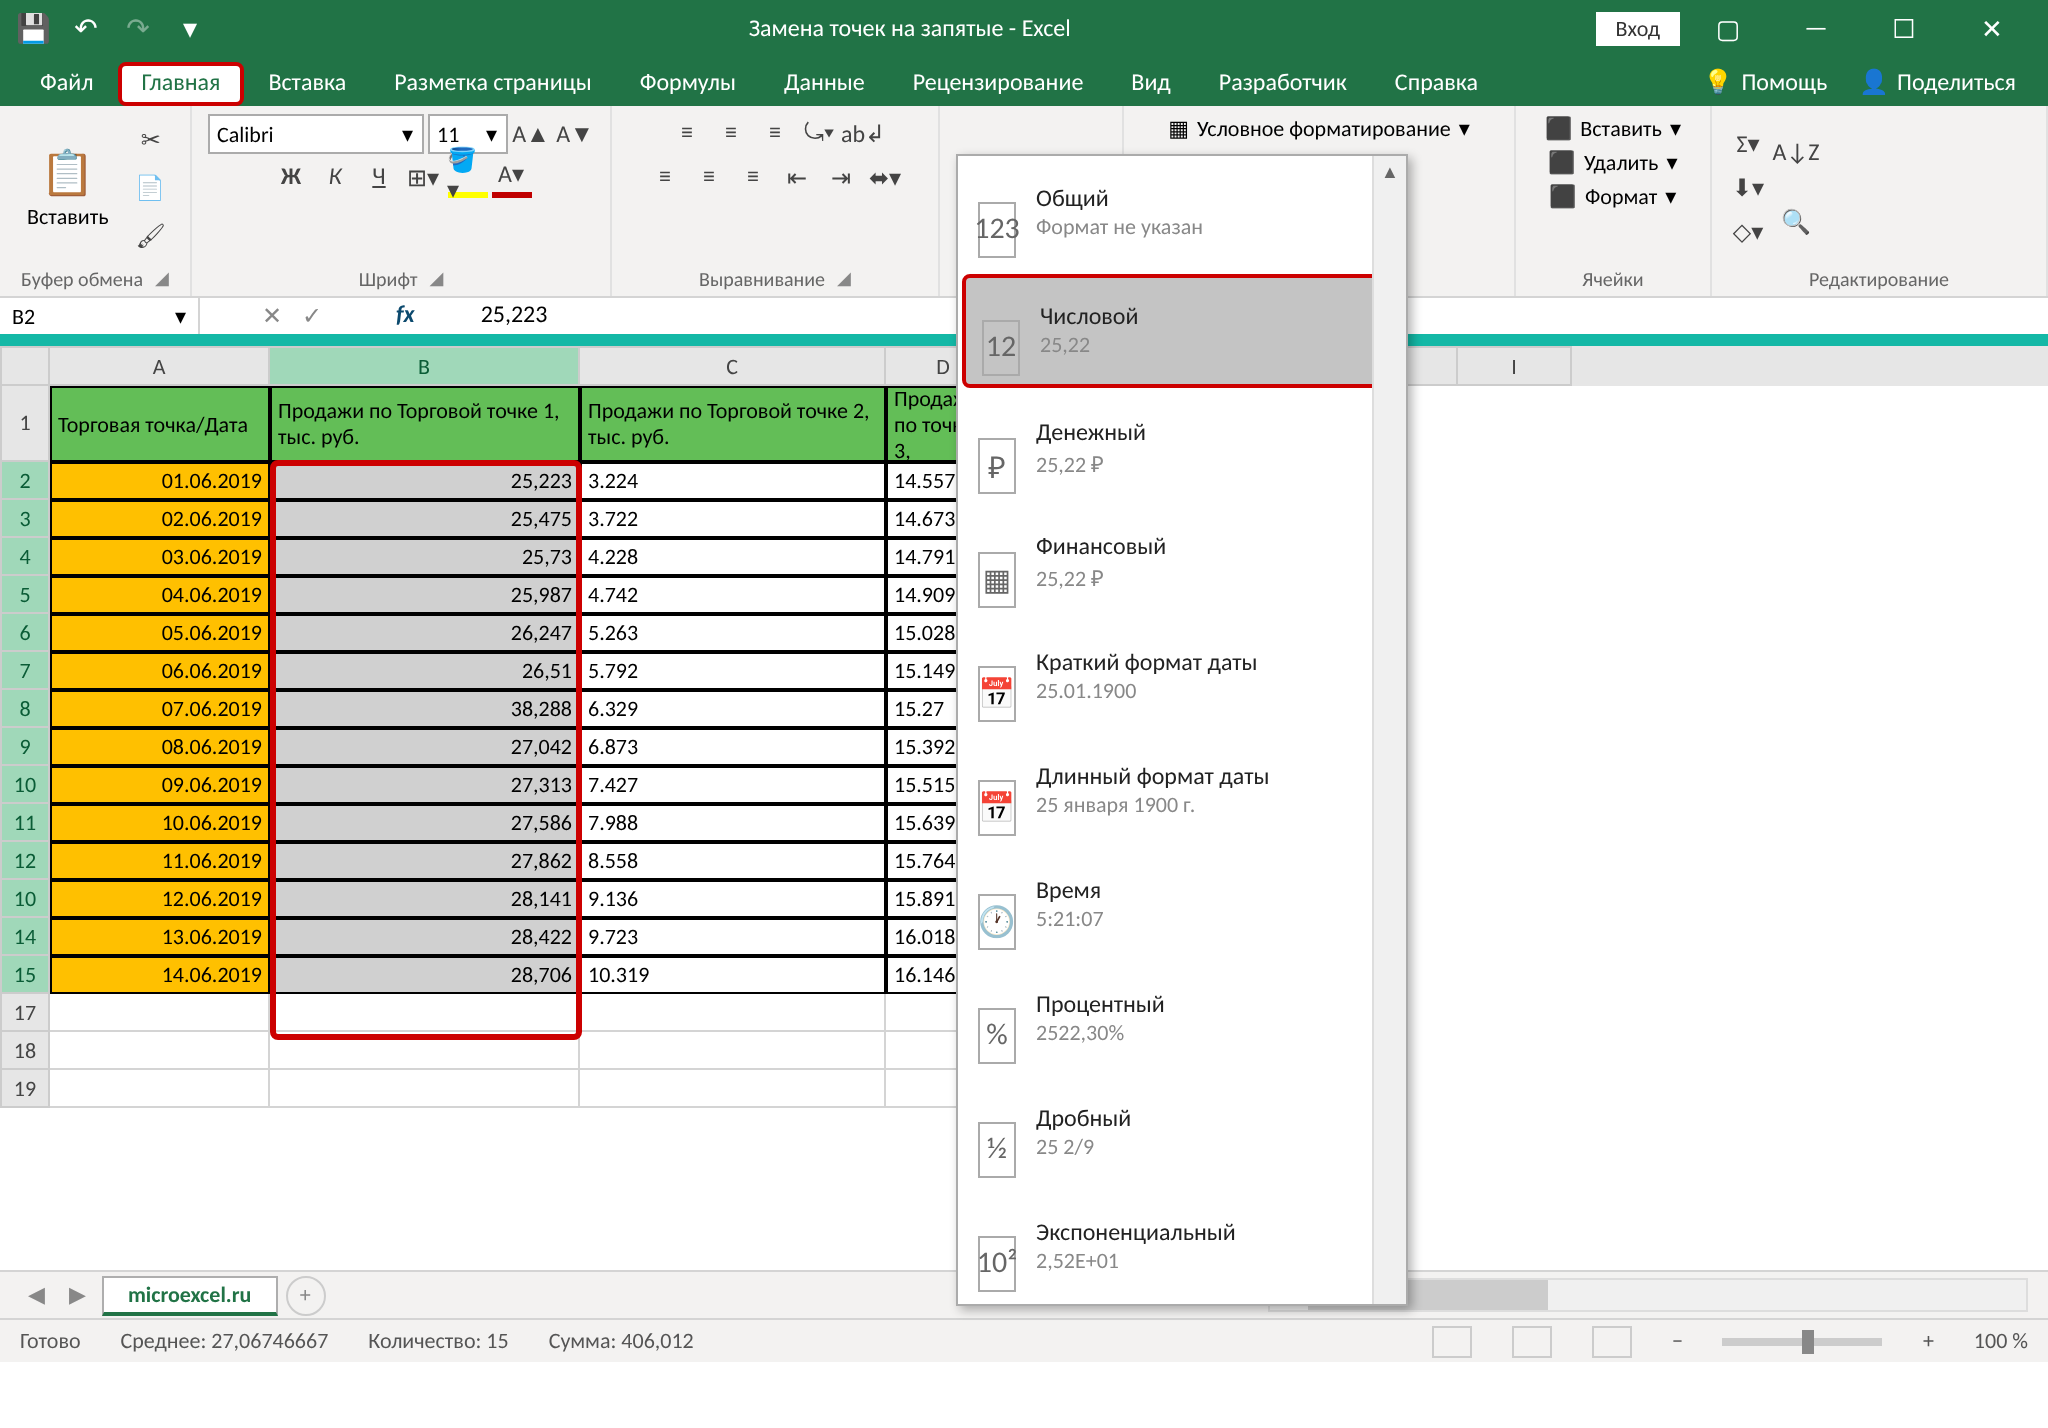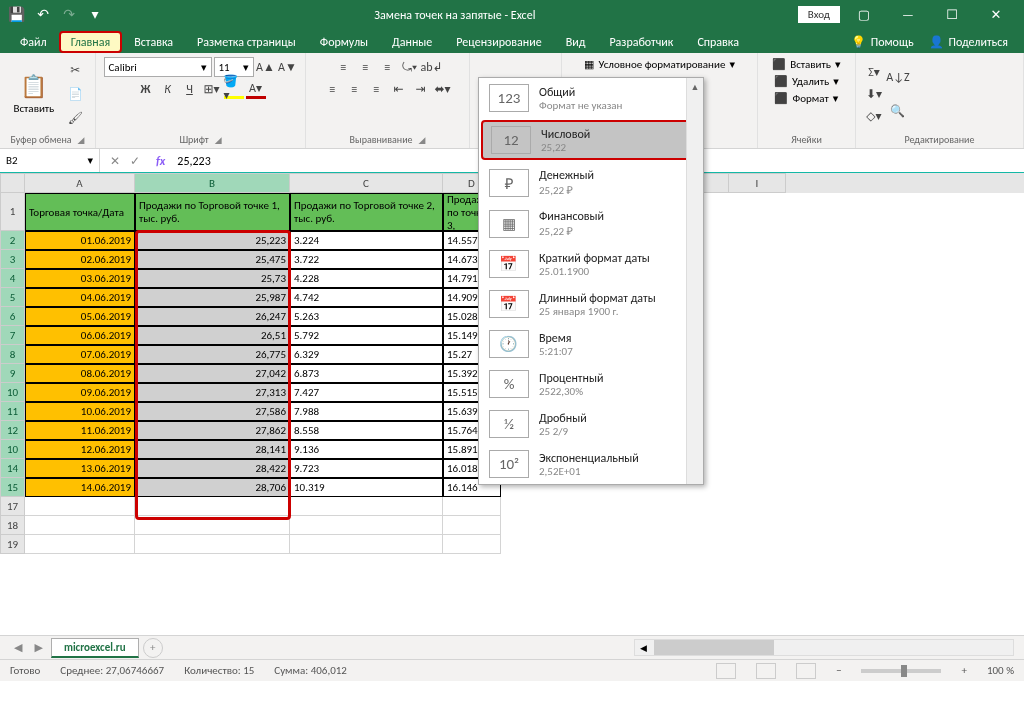--- a/index.html
+++ b/index.html
@@ -9,21 +9,21 @@
 .qa-toolbar { display: flex; align-items: center; gap: 4px; padding: 0 6px; }
 .qa-btn { width: 22px; height: 22px; display: flex; align-items: center; justify-content: center; color: #fff; font-size: 14px; }
 .qa-btn.disabled { opacity: 0.4; }
 .title-center { flex: 1; text-align: center; font-size: 12px; }
 .title-right { display: flex; align-items: center; gap: 4px; padding-right: 8px; }
 .login-btn { background: #fff; color: #333; padding: 2px 10px; font-size: 11px; }
 .win-btn { width: 40px; height: 29px; display: flex; align-items: center; justify-content: center; font-size: 13px; }
 
 .ribbon-tabs { height: 24px; background: #217346; display: flex; color: #fff; font-size: 12px; padding: 0 8px; align-items: flex-end; }
 .rtab { padding: 4px 12px; cursor: pointer; }
-.rtab.active { background: #fef9c3; color: #217346; margin-top: 12px; }
+.rtab.active { background: #ffffff; color: #217346; margin-top: 12px; }
 .rtab.highlighted { border: 2px solid #c00; border-radius: 4px; padding: 2px 10px; }
 .ribbon-tabs .spacer { flex: 1; }
 .rtab-right { padding: 4px 8px; display: flex; align-items: center; gap: 4px; }
 
 .ribbon { height: 96px; background: #f3f2f1; border-bottom: 1px solid #d4d4d4; display: flex; }
 .rgroup { border-right: 1px solid #e1e1e1; padding: 4px 8px 2px; display: flex; flex-direction: column; justify-content: space-between; }
 .rgroup-content { display: flex; gap: 4px; flex: 1; align-items: center; }
 .rgroup-label { text-align: center; font-size: 10px; color: #666; padding-top: 2px; display: flex; justify-content: center; align-items: center; gap: 6px; }
 .rgroup-label .launcher { font-size: 9px; color: #888; cursor: pointer; }
 .rbtn { padding: 2px 4px; min-width: 18px; height: 22px; display: flex; align-items: center; justify-content: center; color: #444; font-size: 12px; }
@@ -32,40 +32,40 @@
 .font-row { display: flex; gap: 2px; align-items: center; }
 .font-select { border: 1px solid #ababab; background: #fff; padding: 1px 4px; font-size: 11px; height: 20px; display: flex; align-items: center; justify-content: space-between; }
 .fmtbtn { width: 20px; height: 20px; display: flex; align-items: center; justify-content: center; font-size: 12px; color: #444; }
 .color-under { border-bottom: 3px solid; }
 
 .fmt-dropdown-box { position: relative; }
 .fmt-select { width: 80px; border: 1px solid #ababab; background: #fff; height: 20px; display: flex; align-items: center; justify-content: space-between; padding: 0 3px; font-size: 11px; }
 .numfmt-pop { position: absolute; top: 20px; left: 0; width: 226px; background: #fff; border: 1px solid #ababab; box-shadow: 2px 2px 5px rgba(0,0,0,0.3); z-index: 100; }
 .nf-item { display: flex; align-items: center; gap: 10px; padding: 6px 10px; cursor: pointer; }
 .nf-item.selected { background: #c4c4c4; border: 2px solid #c00; border-radius: 4px; margin: 2px; padding: 4px 8px; }
-.nf-icon { width: 40px; height: 28px; display: flex; align-items: center; justify-content: center; font-size: 15px; color: #666; border: 1px solid #aaa; }
+.nf-icon { width: 19px; height: 28px; display: flex; align-items: center; justify-content: center; font-size: 15px; color: #666; border: 1px solid #aaa; margin-top: 17px; }
 .nf-text { display: flex; flex-direction: column; }
 .nf-title { font-size: 12px; color: #222; }
 .nf-sub { font-size: 11px; color: #888; }
 .nf-more { text-align: center; padding: 8px; font-size: 11px; color: #444; cursor: pointer; border-top: 1px solid #e1e1e1; }
 .nf-scroll { position: absolute; right: 0; top: 0; width: 17px; height: 100%; background: #f0f0f0; border-left: 1px solid #ddd; }
 .nf-scroll .arr { height: 17px; display: flex; align-items: center; justify-content: center; font-size: 9px; color: #666; }
 
 .styles-col { display: flex; flex-direction: column; gap: 2px; font-size: 11px; }
 .styles-item { display: flex; align-items: center; gap: 4px; padding: 1px 2px; white-space: nowrap; }
 .cells-col { display: flex; flex-direction: column; gap: 2px; font-size: 11px; }
 
 .edit-group { display: flex; gap: 4px; }
 .edit-col { display: flex; flex-direction: column; gap: 2px; }
 
-.namebox-row { height: 24px; border-bottom: 1px solid #14b8a6; display: flex; align-items: center; background: #fff; }
+.namebox-row { height: 24px; border-bottom: 6px solid #14b8a6; display: flex; align-items: center; background: #fff; gap: 21px; }
 .namebox { width: 100px; border-right: 1px solid #d4d4d4; padding: 0 6px; font-size: 11px; display: flex; align-items: center; justify-content: space-between; height: 100%; }
 .fx-btns { display: flex; gap: 2px; padding: 0 6px; color: #888; }
 .fx-btns span { width: 18px; text-align: center; font-size: 12px; }
-.fx-label { font-style: italic; color: #8b5cf6; padding: 0 6px; font-weight: bold; }
+.fx-label { font-style: italic; color: #0c4a6e; padding: 0 6px; font-weight: bold; }
 .formula-bar { flex: 1; padding: 0 6px; font-size: 12px; }
 
 .grid-area { position: relative; height: 462px; overflow: hidden; }
 .col-headers { display: flex; height: 20px; background: #e6e6e6; }
 .corner { width: 25px; border: 1px solid #ccc; background: #e6e6e6; }
 .col-h { border: 1px solid #ccc; border-left: none; text-align: center; font-size: 11px; color: #444; display: flex; align-items: center; justify-content: center; }
 .col-h.sel { background: #a0d8b9; color: #0a5c36; }
 .row { display: flex; height: 19px; }
 .row-h { width: 25px; border: 1px solid #ccc; border-top: none; background: #e6e6e6; text-align: center; font-size: 11px; color: #444; display: flex; align-items: center; justify-content: center; }
 .row-h.sel { background: #a0d8b9; color: #0a5c36; }
@@ -398,21 +398,21 @@
       <div class="row">
         <div class="row-h sel">7</div>
     <div class="cell date-cell w-a">06.06.2019</div>
     <div class="cell data-cell sel-cell w-b">26,51</div>
     <div class="cell data-cell w-c" style="justify-content:flex-start">5.792</div>
     <div class="cell data-cell w-d" style="justify-content:flex-start">15.149</div>
       </div>
       <div class="row">
         <div class="row-h sel">8</div>
     <div class="cell date-cell w-a">07.06.2019</div>
-    <div class="cell data-cell sel-cell w-b">26,775</div>
+    <div class="cell data-cell sel-cell w-b">38,288</div>
     <div class="cell data-cell w-c" style="justify-content:flex-start">6.329</div>
     <div class="cell data-cell w-d" style="justify-content:flex-start">15.27</div>
       </div>
       <div class="row">
         <div class="row-h sel">9</div>
     <div class="cell date-cell w-a">08.06.2019</div>
     <div class="cell data-cell sel-cell w-b">27,042</div>
     <div class="cell data-cell w-c" style="justify-content:flex-start">6.873</div>
     <div class="cell data-cell w-d" style="justify-content:flex-start">15.392</div>
       </div>

